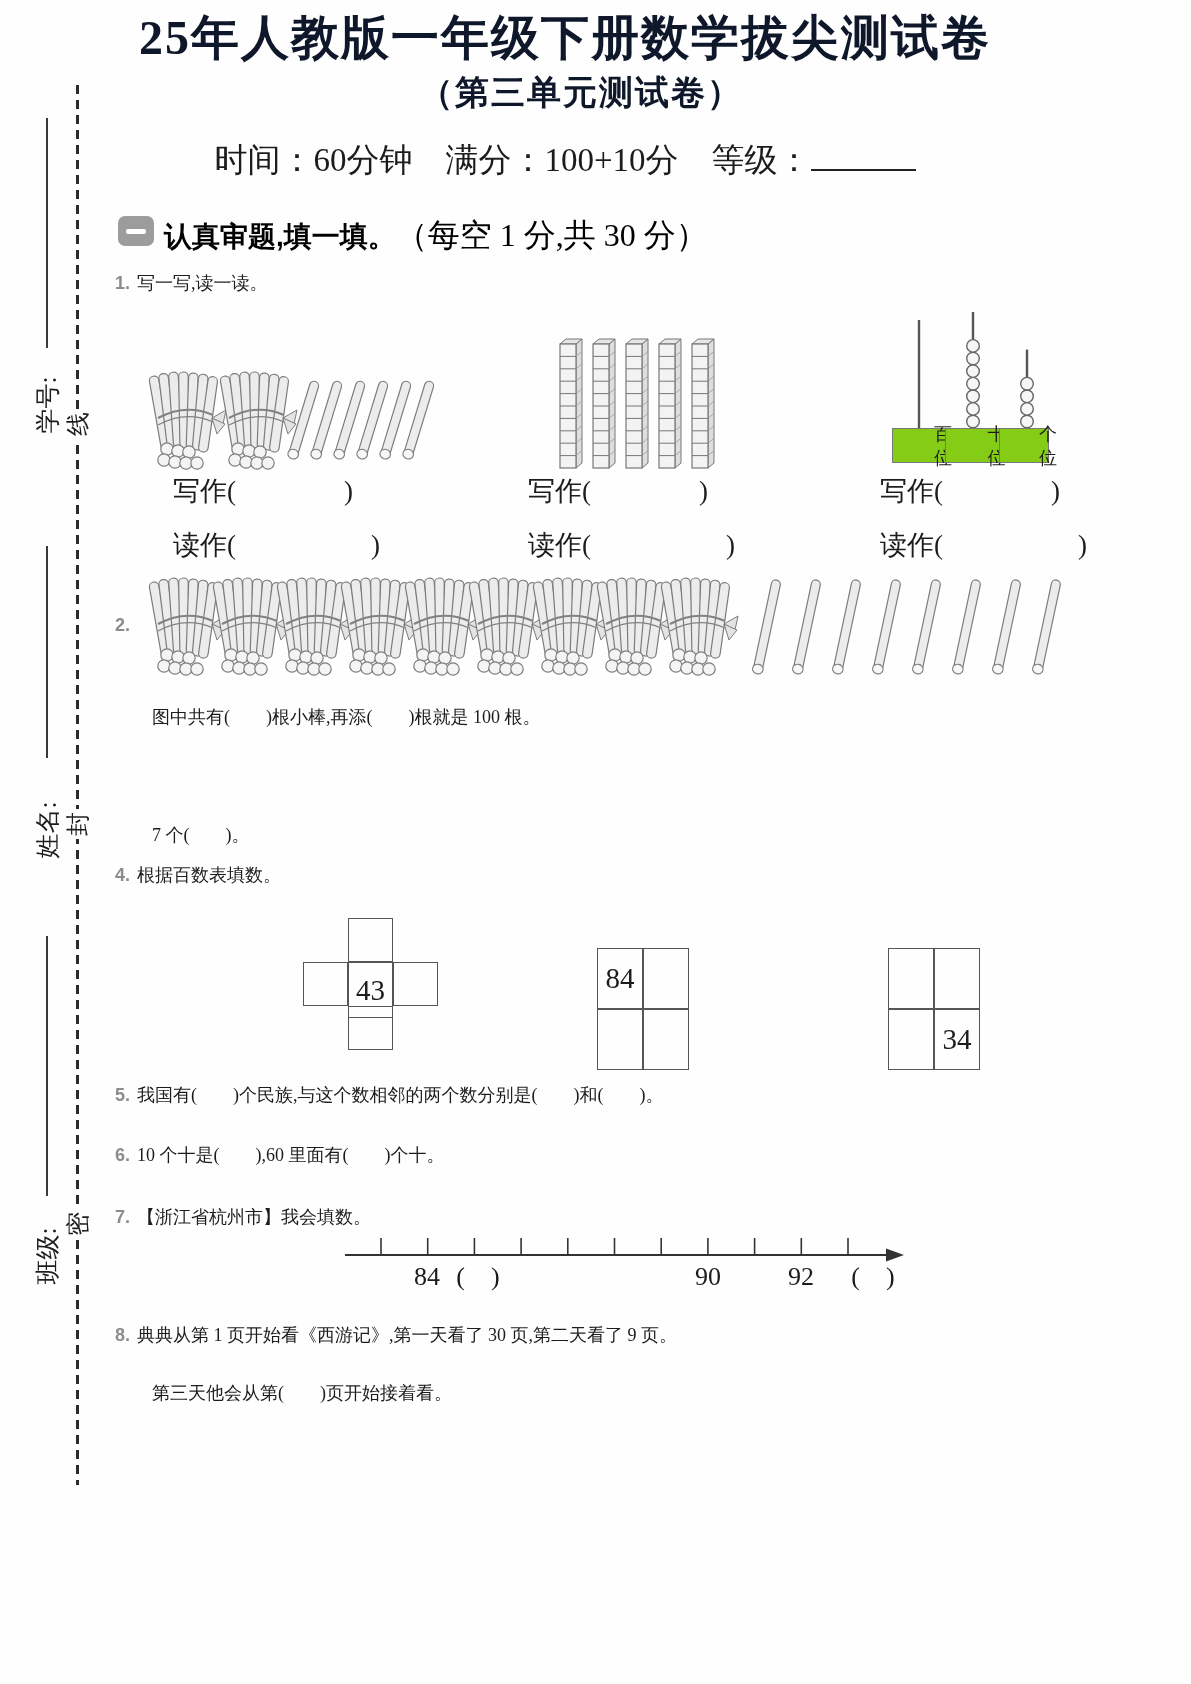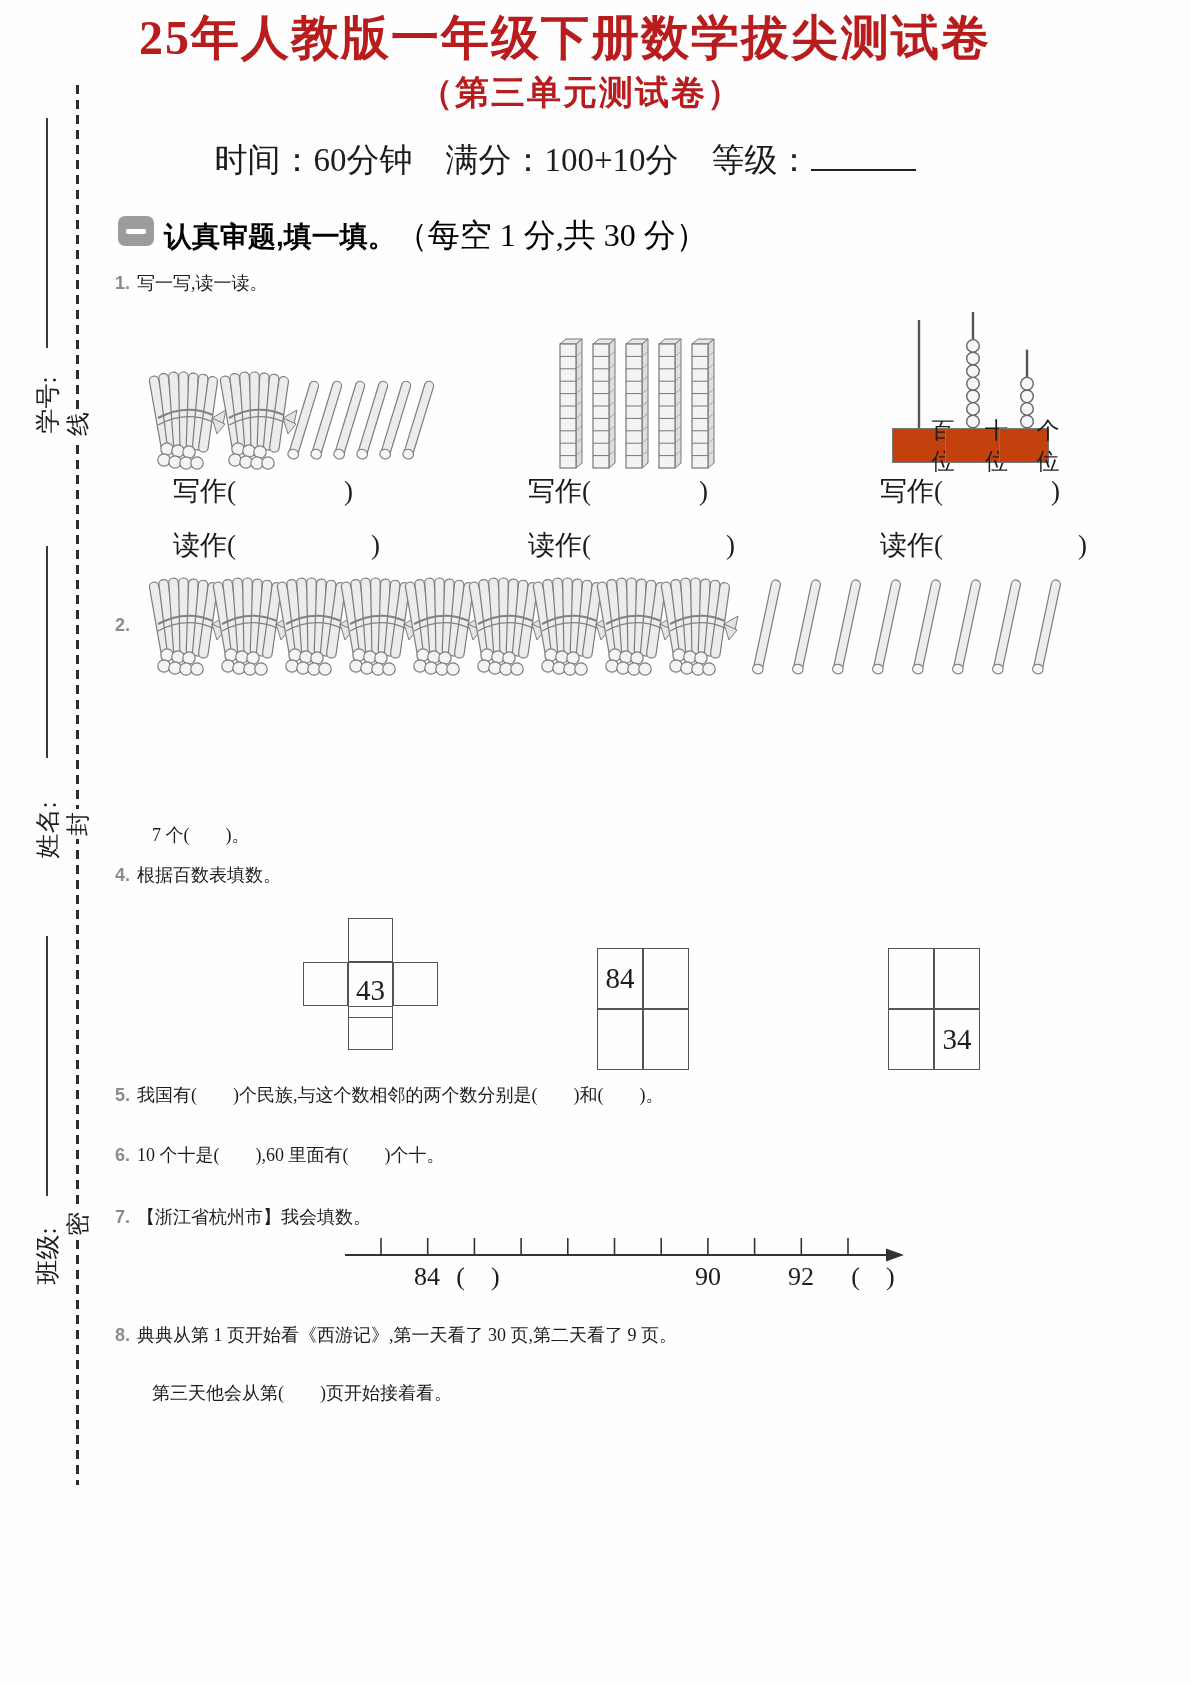--- a/index.html
+++ b/index.html
@@ -1,36 +1,36 @@
 <!DOCTYPE html>
 <html><head>
 <meta charset="utf-8">
 <style>
   html,body{margin:0;padding:0;background:#e8e8e8;}
   .page{position:relative;width:1191px;height:1684px;background:#fefefe;margin:0 auto;overflow:hidden;
         font-family:"Liberation Serif","DejaVu Serif",serif;color:#1c1c1c;}
   .abs{position:absolute;}
-  .title{font-weight:bold;text-align:center;letter-spacing:2px;color:#b91c1c;}
+  .title{font-weight:bold;text-align:center;letter-spacing:2px;color:#0f172a;}
   .t1{left:60px;top:10px;width:1010px;font-size:48px;line-height:56px;}
   .t2{left:76px;top:66px;width:1010px;font-size:34px;line-height:54px;}
   .info{left:60px;top:138px;width:1010px;text-align:center;font-size:33px;}
   .blank-line{display:inline-block;width:105px;border-bottom:2.5px solid #222;height:20px;vertical-align:baseline;}
   .sec-icon{left:118px;top:216px;width:36px;height:30px;background:#9c9c9c;border-radius:7px;
             display:flex;align-items:center;justify-content:center;}
   .sec-icon .bar{width:20px;height:5px;background:#fff;border-radius:2px;}
   .sec-title{left:164px;top:214px;font-size:28px;font-weight:bold;
              font-family:"Liberation Sans","DejaVu Sans",sans-serif;color:#000;}
   .sec-note{font-weight:normal;font-family:"Liberation Serif","DejaVu Serif",serif;font-size:32px;}
   .q{font-size:18px;line-height:34px;white-space:nowrap;}
   .qnum{color:#8c8c8c;font-weight:bold;font-family:"Liberation Sans","DejaVu Sans",sans-serif;margin-right:7px;}
   .wr{font-size:27px;}
   .cell{position:absolute;border:1.5px solid #555;box-sizing:border-box;
         display:flex;align-items:center;justify-content:center;font-size:29px;}
-  .abox{position:absolute;border:1.5px solid #777;box-sizing:border-box;background:#c2410c;
-        display:flex;align-items:center;justify-content:center;font-size:23px;padding-left:48px;}
+  .abox{position:absolute;border:1.5px solid #777;box-sizing:border-box;background:#84cc16;
+        display:flex;align-items:center;justify-content:center;font-size:18px;padding-left:48px;}
   .vline{position:absolute;width:2px;background:#3a3a3a;}
   .dash-line{position:absolute;left:76px;top:85px;width:2.5px;height:1400px;
              background:repeating-linear-gradient(to bottom,#2b2b2b 0 9px,transparent 9px 15px);}
   .rot{transform:rotate(-90deg);transform-origin:center;font-size:25px;text-align:center;}
   .sealch{position:absolute;width:30px;height:30px;background:#fefefe;display:flex;align-items:center;
           justify-content:center;font-size:24px;transform:rotate(-90deg);}
   .nl-label{position:absolute;font-size:26px;text-align:center;}
 </style>
 </head>
 <body>
@@ -445,20 +445,21 @@
       </g>
       <g transform="rotate(12 857 105)">
         <rect x="852.5" y="10" width="9" height="95" rx="4.5" fill="#ececec" stroke="#7d7d7d" stroke-width="1.2"></rect>
         <ellipse cx="857" cy="101" rx="5.3" ry="4.8" fill="#f7f7f7" stroke="#7d7d7d" stroke-width="1.1"></ellipse>
       </g>
       <g transform="rotate(12 897 105)">
         <rect x="892.5" y="10" width="9" height="95" rx="4.5" fill="#ececec" stroke="#7d7d7d" stroke-width="1.2"></rect>
         <ellipse cx="897" cy="101" rx="5.3" ry="4.8" fill="#f7f7f7" stroke="#7d7d7d" stroke-width="1.1"></ellipse>
       </g>
     </svg>
+  <div class="abs q" style="left:152px;top:700px;">图中共有(  )根小棒,再添(  )根就是 100 根。</div>
 
   <div class="abs q" style="left:152px;top:818px;">7 个(  )。</div>
 
   <div class="abs q" style="left:115px;top:858px;"><span class="qnum">4.</span><span>根据百数表填数。</span></div>
 
   <div class="cell" style="left:348px;top:918px;width:45px;height:44px;"></div>
   <div class="cell" style="left:303px;top:962px;width:45px;height:44px;"></div>
   <div class="cell" style="left:348px;top:962px;width:45px;height:56px;">43</div>
   <div class="cell" style="left:393px;top:962px;width:45px;height:44px;"></div>
   <div class="cell" style="left:348px;top:1006px;width:45px;height:44px;"></div>

